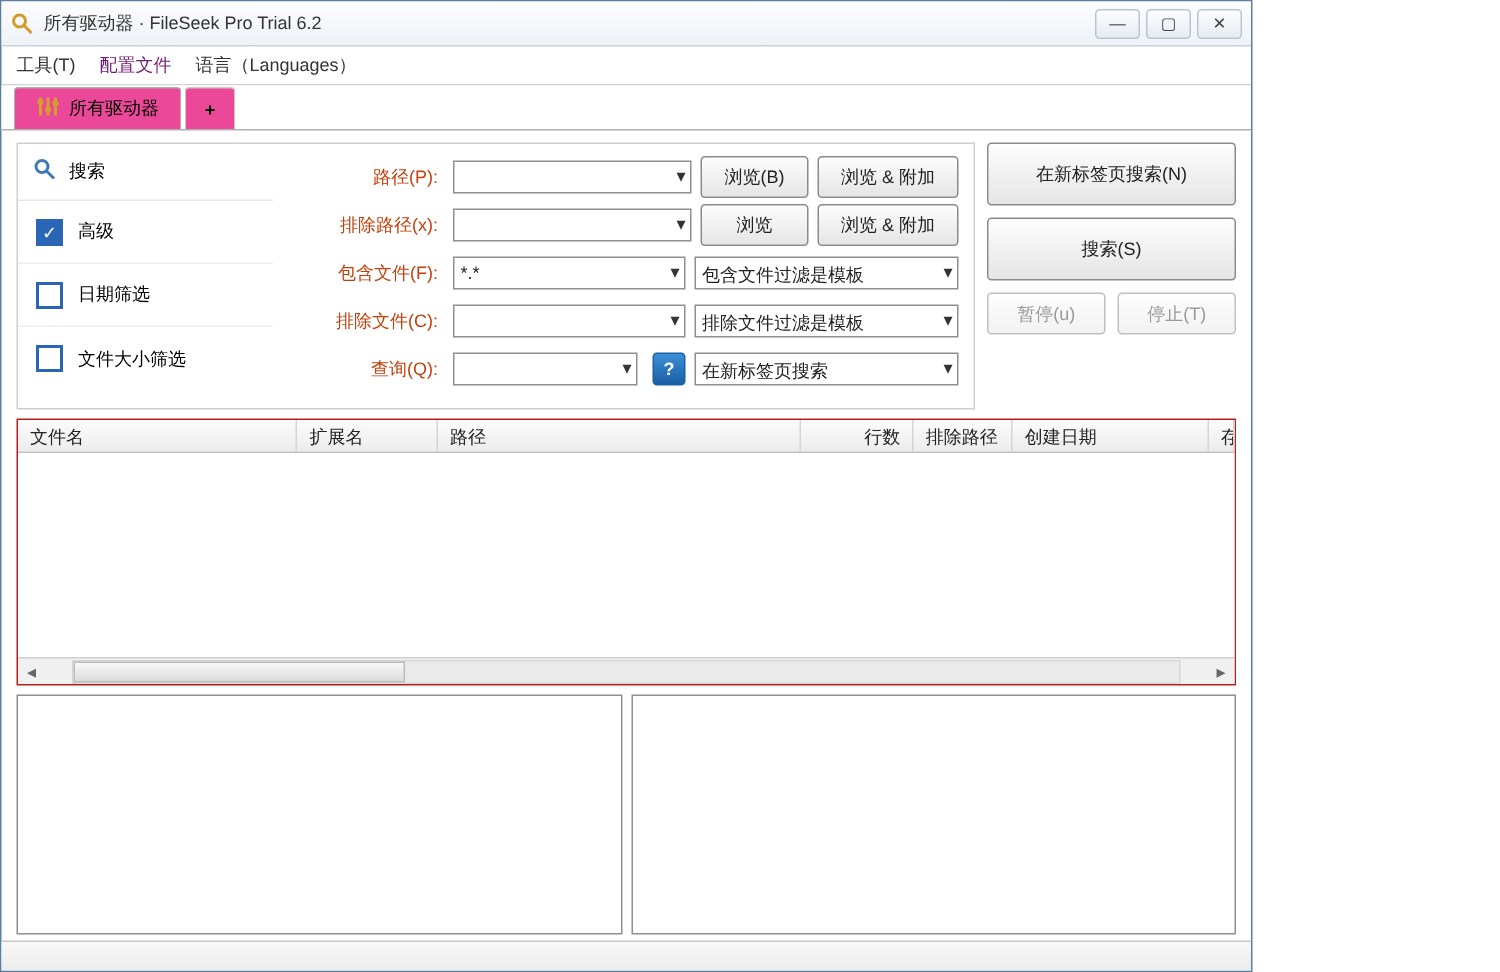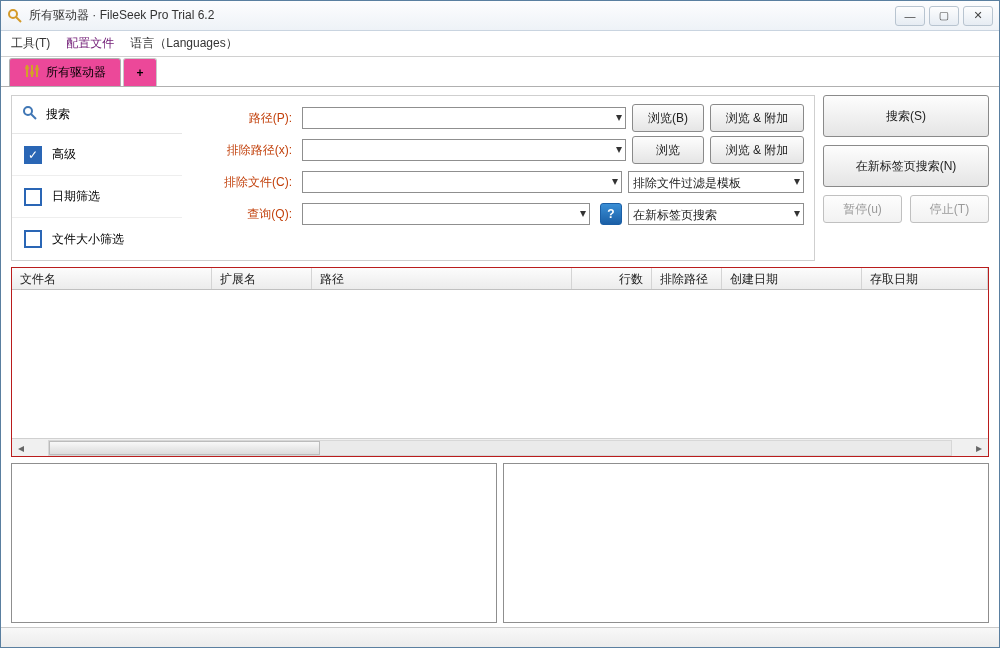--- a/index.html
+++ b/index.html
@@ -1,17 +1,17 @@
 <!DOCTYPE html>
 <html><head>
 <meta charset="utf-8">
 <style>
 * { box-sizing: border-box; margin: 0; padding: 0; font-family: "Microsoft YaHei", Tahoma, sans-serif; font-size: 12px; }
 body { background: #fff; }
-.window { width: 1000px; height: 648px; border: 1px solid #5a7fa0; background: #fff; display: flex; flex-direction: column; }
+.window { width: 835px; height: 648px; border: 1px solid #5a7fa0; background: #fff; display: flex; flex-direction: column; }
 .titlebar { height: 30px; background: linear-gradient(#fdfdfe,#eef2f7); border-bottom: 1px solid #c9d4e0; display: flex; align-items: center; padding: 0 6px; }
 .titlebar .app-icon { width: 16px; height: 16px; margin-right: 6px; display:flex; align-items:center; justify-content:center;}
 .titlebar .title { flex: 1; color: #333; }
 .win-controls { display: flex; gap: 0; }
 .win-btn { width: 30px; height: 20px; border: 1px solid #b8c4d0; background: linear-gradient(#fdfdfe,#e6ecf3); margin-left: 4px; display:flex; align-items:center; justify-content:center; color:#444; font-size:11px; border-radius:3px;}
 .menubar { height: 26px; display: flex; align-items: center; padding: 0 10px; gap: 16px; border-bottom: 1px solid #d0d0d0; }
 .menubar span { color: #333; cursor: default; }
 .menubar .active { color: #701a75; }
 .tabbar { height: 30px; display:flex; align-items:flex-end; padding: 0 8px; border-bottom: 1px solid #b0b0b0; background:#fff; }
 .tab { height: 28px; padding: 0 14px; border:1px solid #b0b0b0; border-bottom:none; background:#ec4899; display:flex; align-items:center; gap:6px; border-radius:3px 3px 0 0; margin-right:2px;}
@@ -143,20 +143,29 @@
             <label>排除路径(x):</label>
             <div class="combo"></div>
             <div class="btn" style="width:72px;flex:none">
                 <span>浏览</span>
               </div>
             <div class="btn" style="width:94px;flex:none">
                 <span>浏览 &amp; 附加</span>
               </div>
           </div>
 
+          <div class="form-row">
+            <label>包含文件(F):</label>
+            <div class="combo">
+                <span class="dd-txt">*.*</span>
+              </div>
+            <div class="combo" style="flex:0 0 176px">
+                <span class="dd-txt">包含文件过滤是模板</span>
+              </div>
+          </div>
 
           <div class="form-row">
             <label>排除文件(C):</label>
             <div class="combo"></div>
             <div class="combo" style="flex:0 0 176px">
                 <span class="dd-txt">排除文件过滤是模板</span>
               </div>
           </div>
 
           <div class="form-row">
@@ -166,24 +175,24 @@
             <div class="combo" style="flex:0 0 176px">
                 <span class="dd-txt">在新标签页搜索</span>
               </div>
           </div>
 
         </div>
       </div>
 
       <div class="btns-col">
         <div class="btn big">
+            <span>在新标签页搜索(N)</span>
+          </div>
+        <div class="btn big">
             <span>搜索(S)</span>
-          </div>
-        <div class="btn big">
-            <span>在新标签页搜索(N)</span>
           </div>
         <div class="pair">
           <div class="btn disabled">
               <span>暂停(u)</span>
             </div>
           <div class="btn disabled">
               <span>停止(T)</span>
             </div>
         </div>
       </div>

